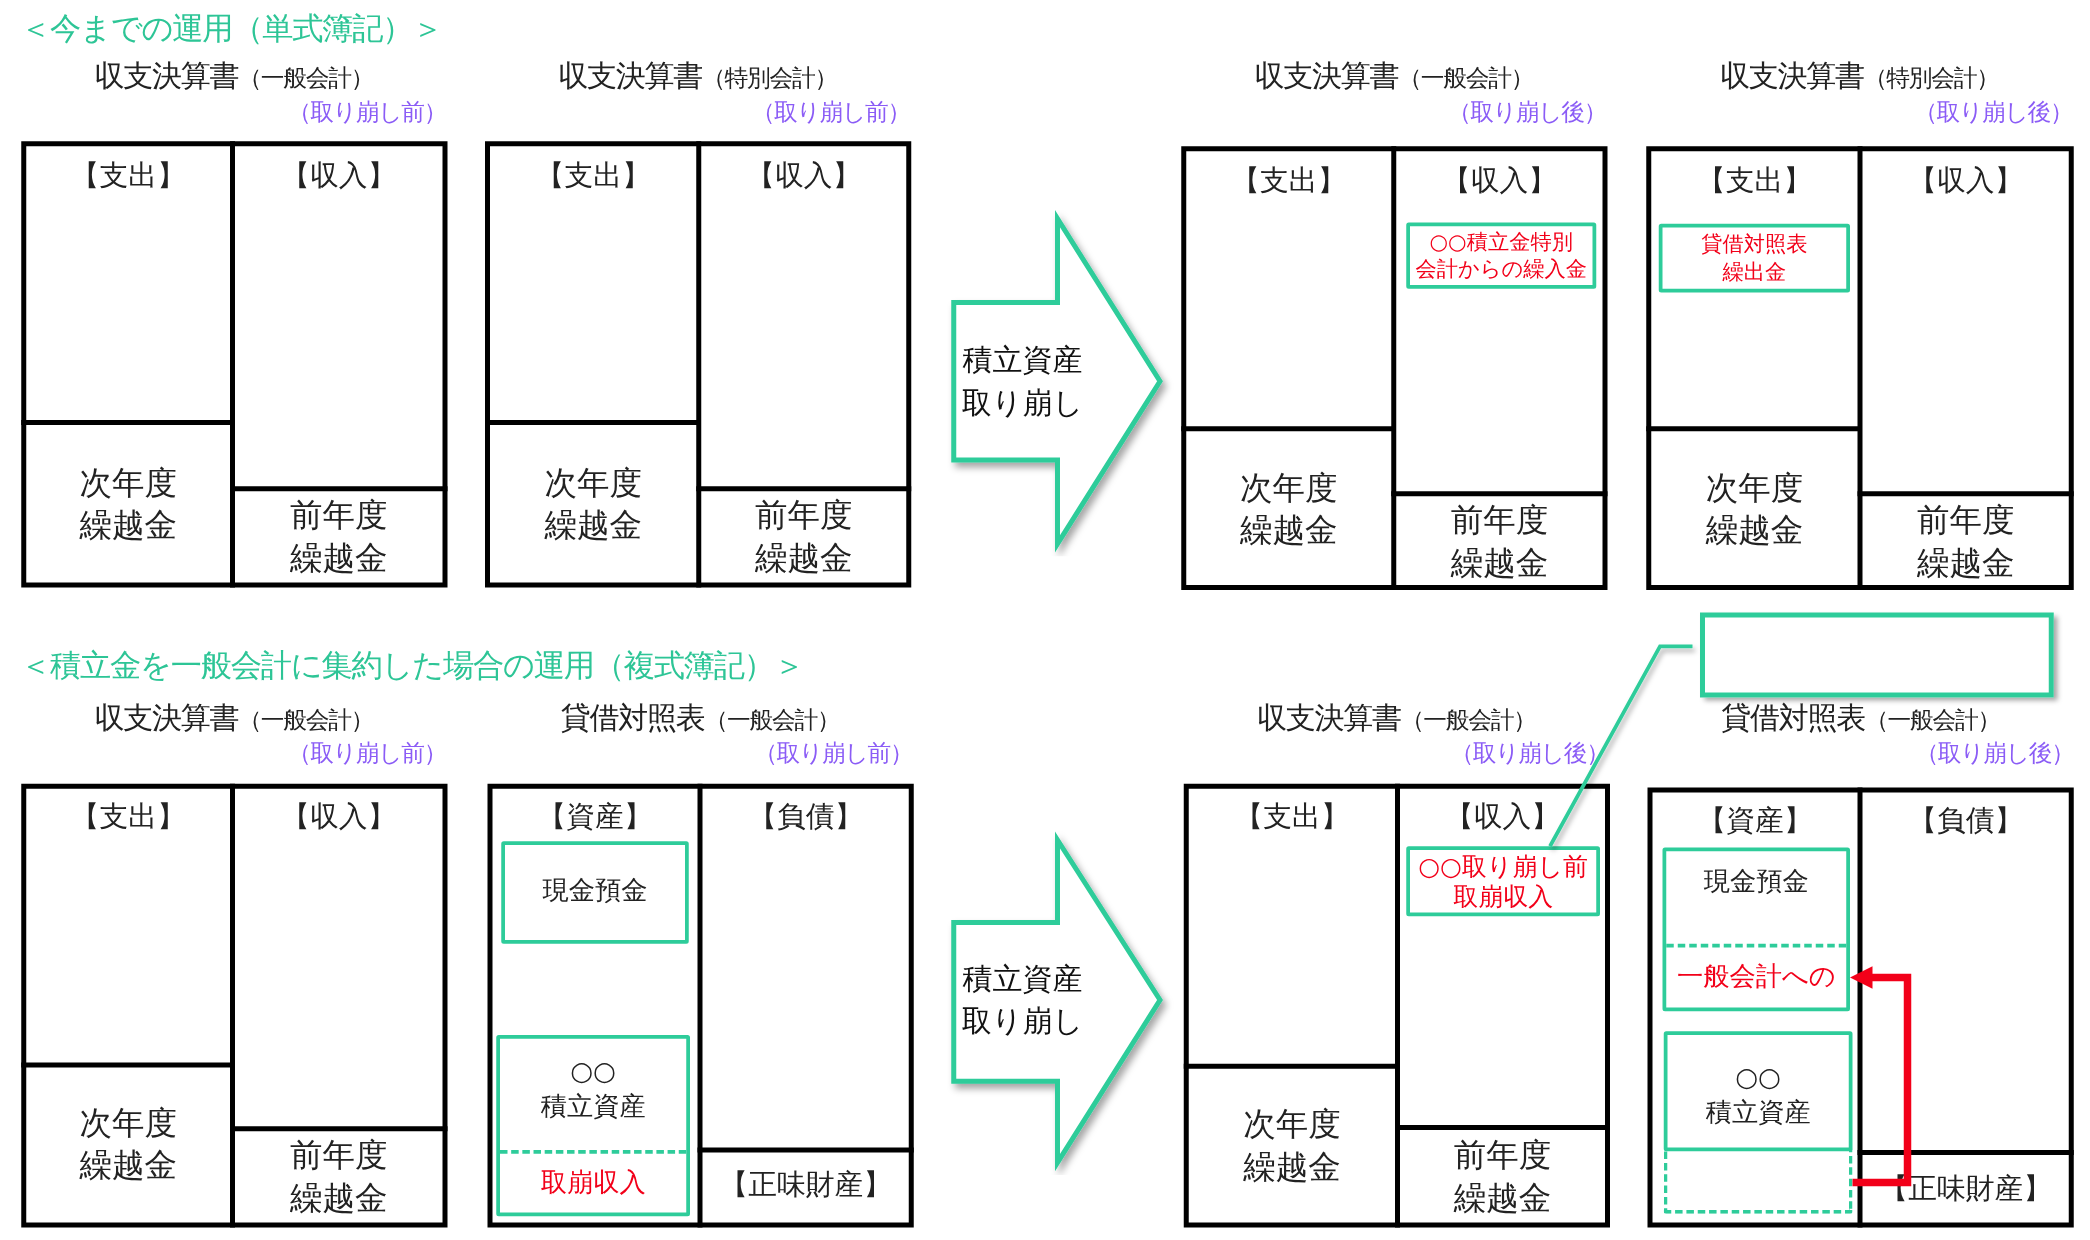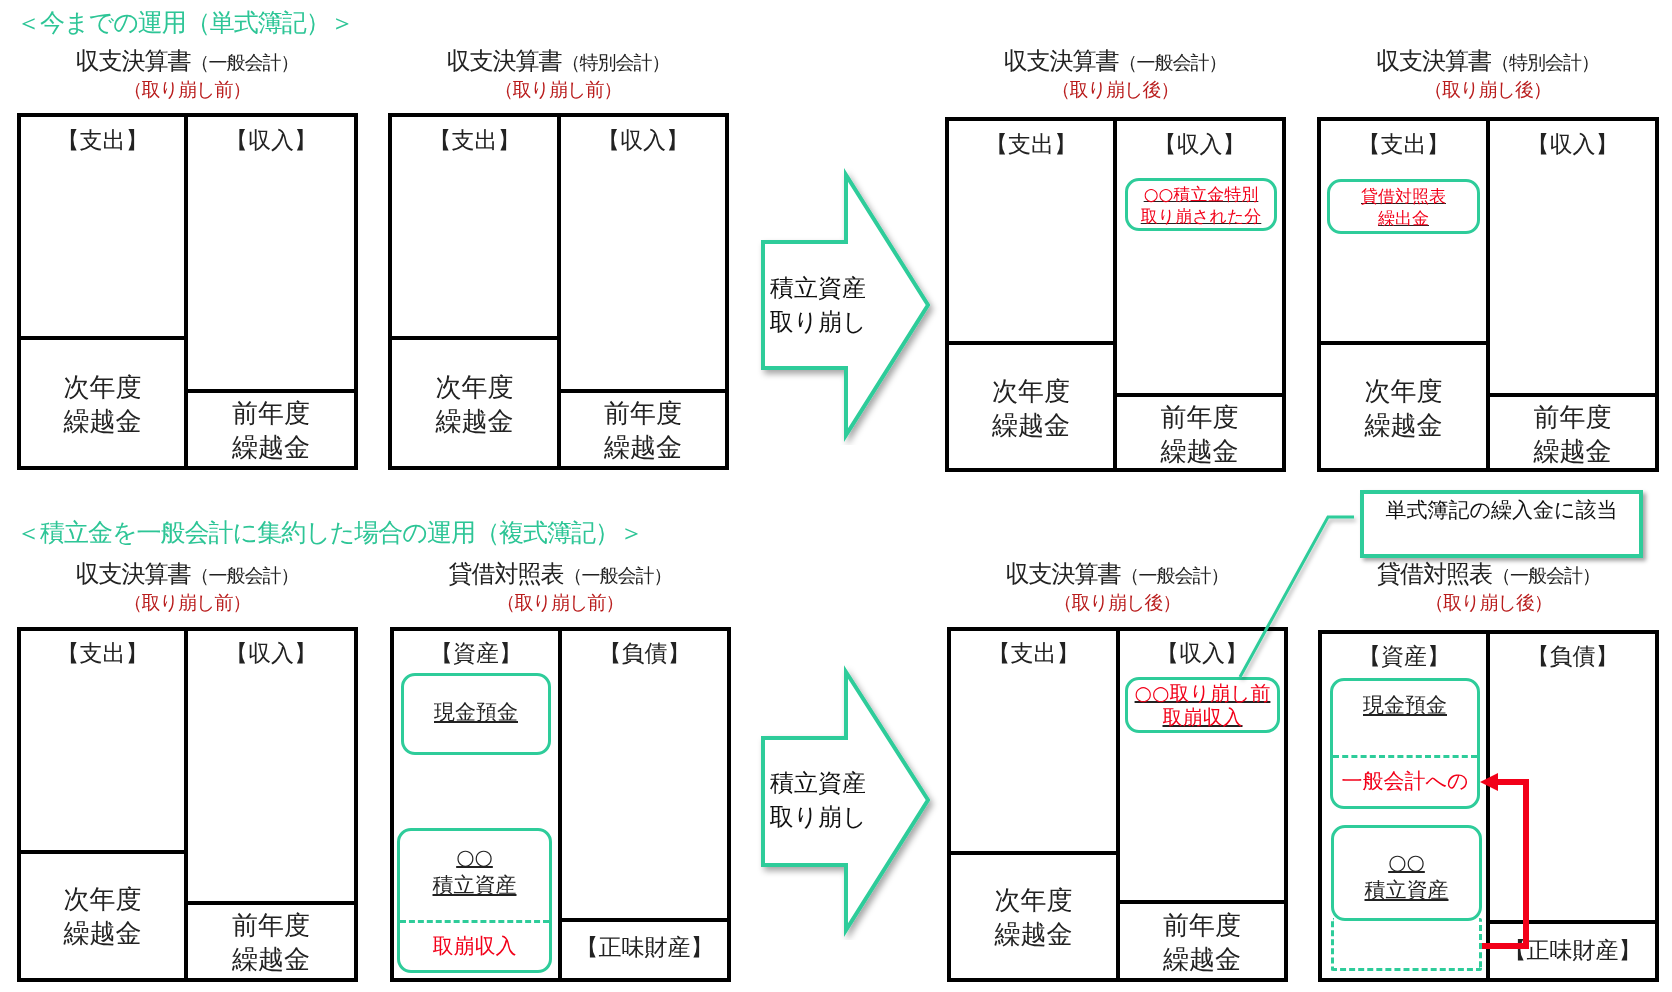--- a/index.html
+++ b/index.html
@@ -2,27 +2,27 @@
 <html><head>
 <meta charset="utf-8">
 <style>
   html, body { margin:0; padding:0; background:#ffffff; }
   body { width:1672px; height:992px; position:relative; overflow:hidden;
          font-family:"DejaVu Sans","Liberation Sans",sans-serif; color:#222; }
   .abs { position:absolute; }
   .heading { color:#2DC596; font-size:25px; white-space:nowrap; letter-spacing:-1px; }
   .title { text-align:center; font-size:24px; white-space:nowrap; color:#222; letter-spacing:-1px; }
   .title .sub { font-size:19px; }
-  .subtitle { text-align:center; font-size:19px; white-space:nowrap; color:#b91c1c; letter-spacing:-1px; }
+  .subtitle { text-align:right; font-size:19px; white-space:nowrap; color:#8b5cf6; letter-spacing:-1px; }
   .frame { border:4px solid #000; box-sizing:border-box; background:#fff; }
   .vline { background:#000; width:4px; }
   .hline { background:#000; height:4px; }
   .cell-label { text-align:center; font-size:23px; white-space:nowrap; color:#222; }
   .cell-two { text-align:center; font-size:26px; line-height:34px; color:#222; }
-  .gbox { border:3px solid #2ECC9A; box-sizing:border-box; border-radius:14px; background:#fff;text-decoration:underline; }
+  .gbox { border:3px solid #2ECC9A; box-sizing:border-box; border-radius:2px; background:#fff; }
   .gtext-red { text-align:center; font-size:17px; line-height:22px; color:#F20019; }
   .gtext-black { text-align:center; font-size:21px; line-height:28px; color:#222; }
   .dash-h { border-top:3px dashed #2ECC9A; height:0; }
   .arrow-label { text-align:center; font-size:24px; line-height:34px; color:#111; }
   .callout { border:4px solid #2ECC9A; box-sizing:border-box; background:#fff;
              box-shadow:3px 3px 4px rgba(0,0,0,0.35); text-align:center;
              font-size:21px; line-height:28px; color:#111; padding-top:2px; }
 </style>
 </head>
 <body>
@@ -94,21 +94,21 @@
   <div class="abs subtitle" style="left:945px; width:340px; top:77px;">（取り崩し後）</div>
   <div class="abs frame" style="left:945px; top:117px; width:341px; height:355px;"></div>
   <div class="abs vline" style="left:1113px; top:117px; height:355px;"></div>
   <div class="abs hline" style="left:945px; top:341px; width:170px;"></div>
   <div class="abs hline" style="left:1113px; top:393px; width:173px;"></div>
   <div class="abs cell-label" style="left:949px; width:164px; top:129px;">【支出】</div>
   <div class="abs cell-label" style="left:1117px; width:165px; top:129px;">【収入】</div>
   <div class="abs gbox" style="left:1125px; top:178px; width:152px; height:53px;">
     <div class="gtext-red" style="padding-top:2px;">
         <div>○○積立金特別</div>
-        <div>取り崩された分</div>
+        <div>会計からの繰入金</div>
       </div>
   </div>
   <div class="abs cell-two" style="left:949px; width:164px; top:374px;">
       <div>次年度</div>
       <div>繰越金</div>
     </div>
   <div class="abs cell-two" style="left:1117px; width:165px; top:400px;">
       <div>前年度</div>
       <div>繰越金</div>
     </div>
@@ -260,14 +260,13 @@
 
 <svg class="abs" style="left:1230px; top:505px;" width="130" height="180" viewBox="0 0 130 180">
   <defs>
       <filter id="sh3" x="-20%" y="-20%" width="150%" height="150%">
         <feDropShadow dx="2" dy="3" stdDeviation="2" flood-color="#000" flood-opacity="0.3"></feDropShadow>
       </filter>
     </defs>
   <polyline points="124,12 98,12 10,172" fill="none" stroke="#2ECC9A" stroke-width="3" filter="url(#sh3)"></polyline>
 </svg>
 <div class="abs callout" style="left:1360px; top:490px; width:283px; height:68px;">
-  <div>単式簿記の繰入金に該当</div>
 </div>
 
 </body></html>

